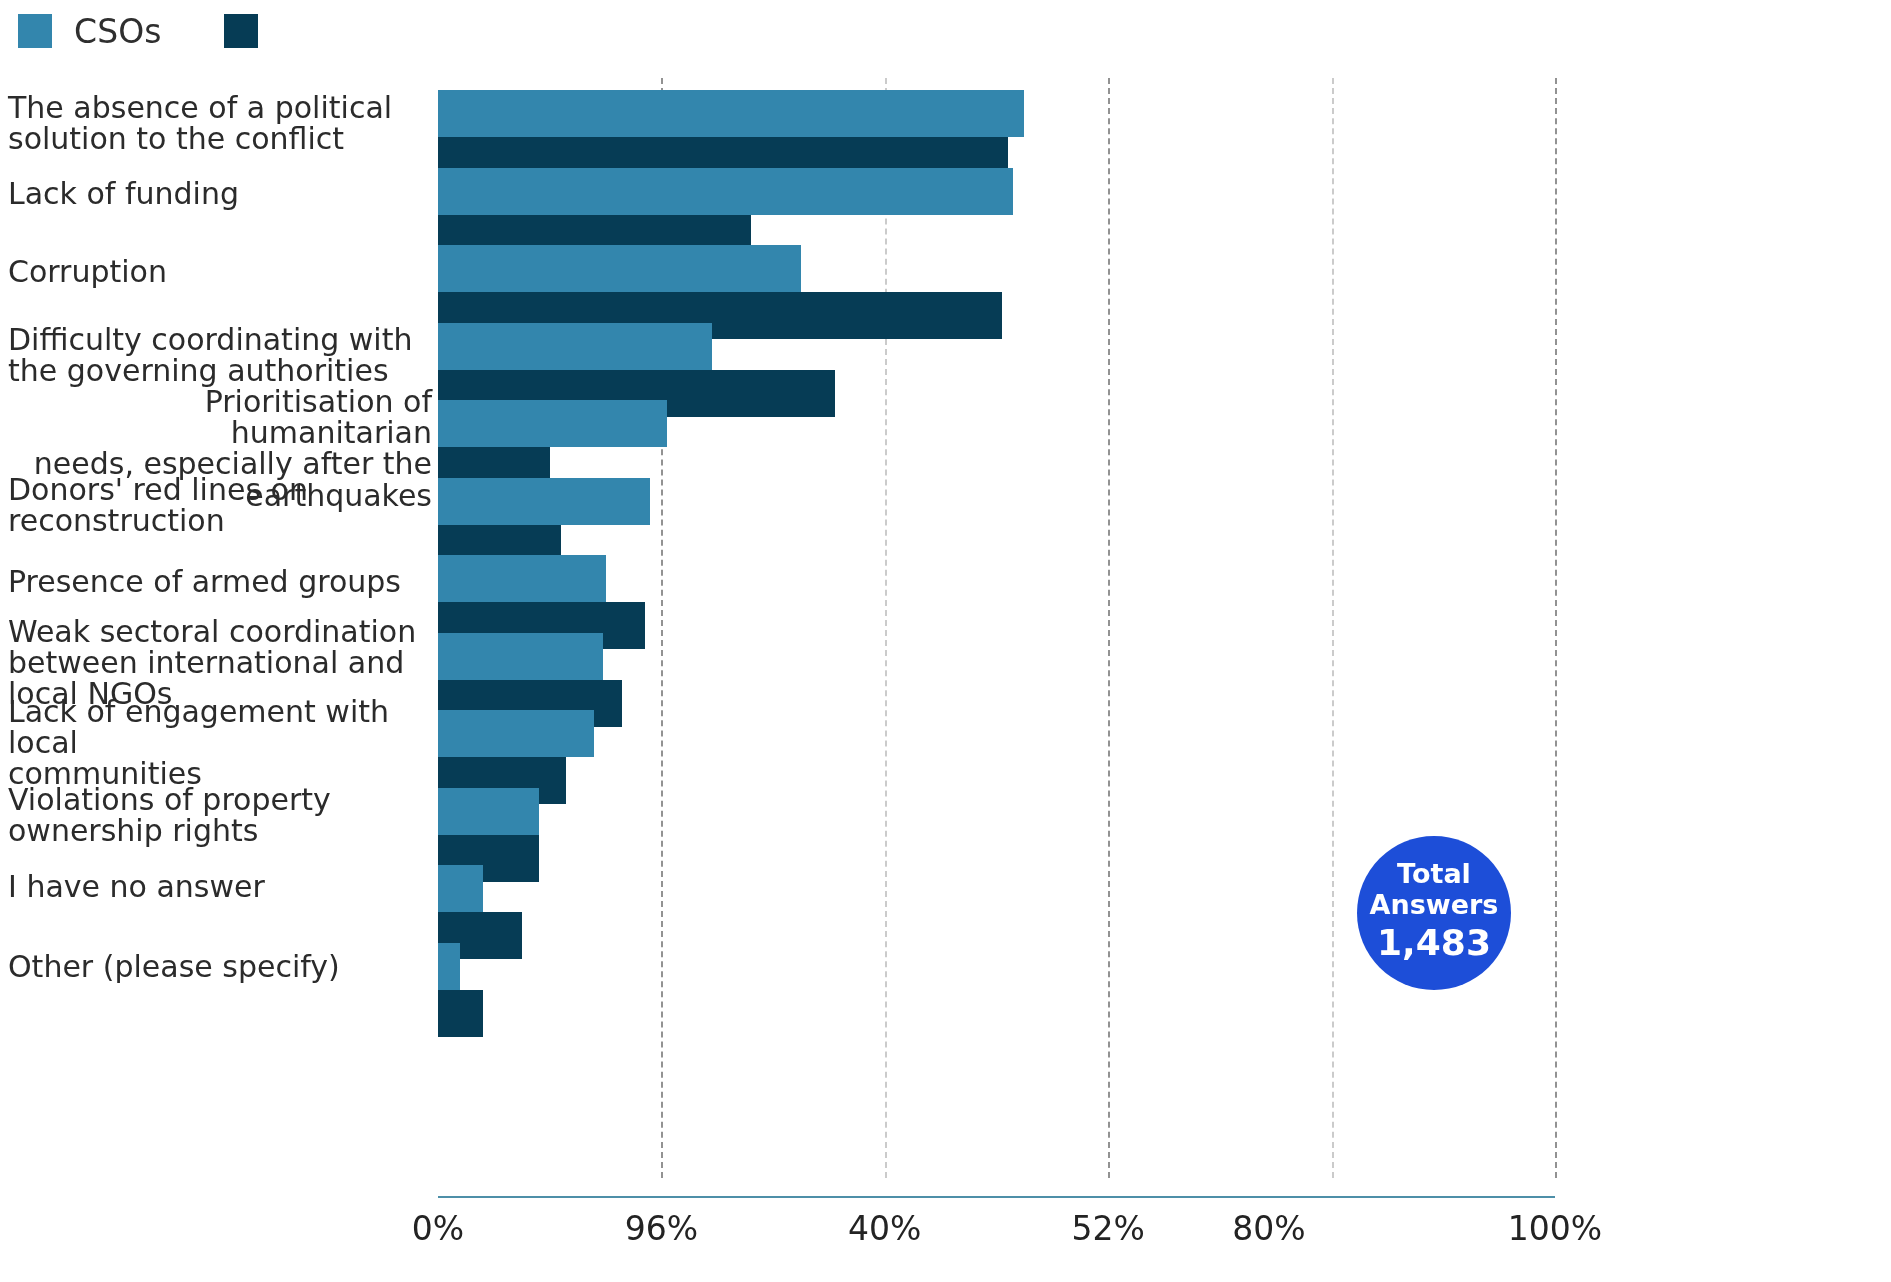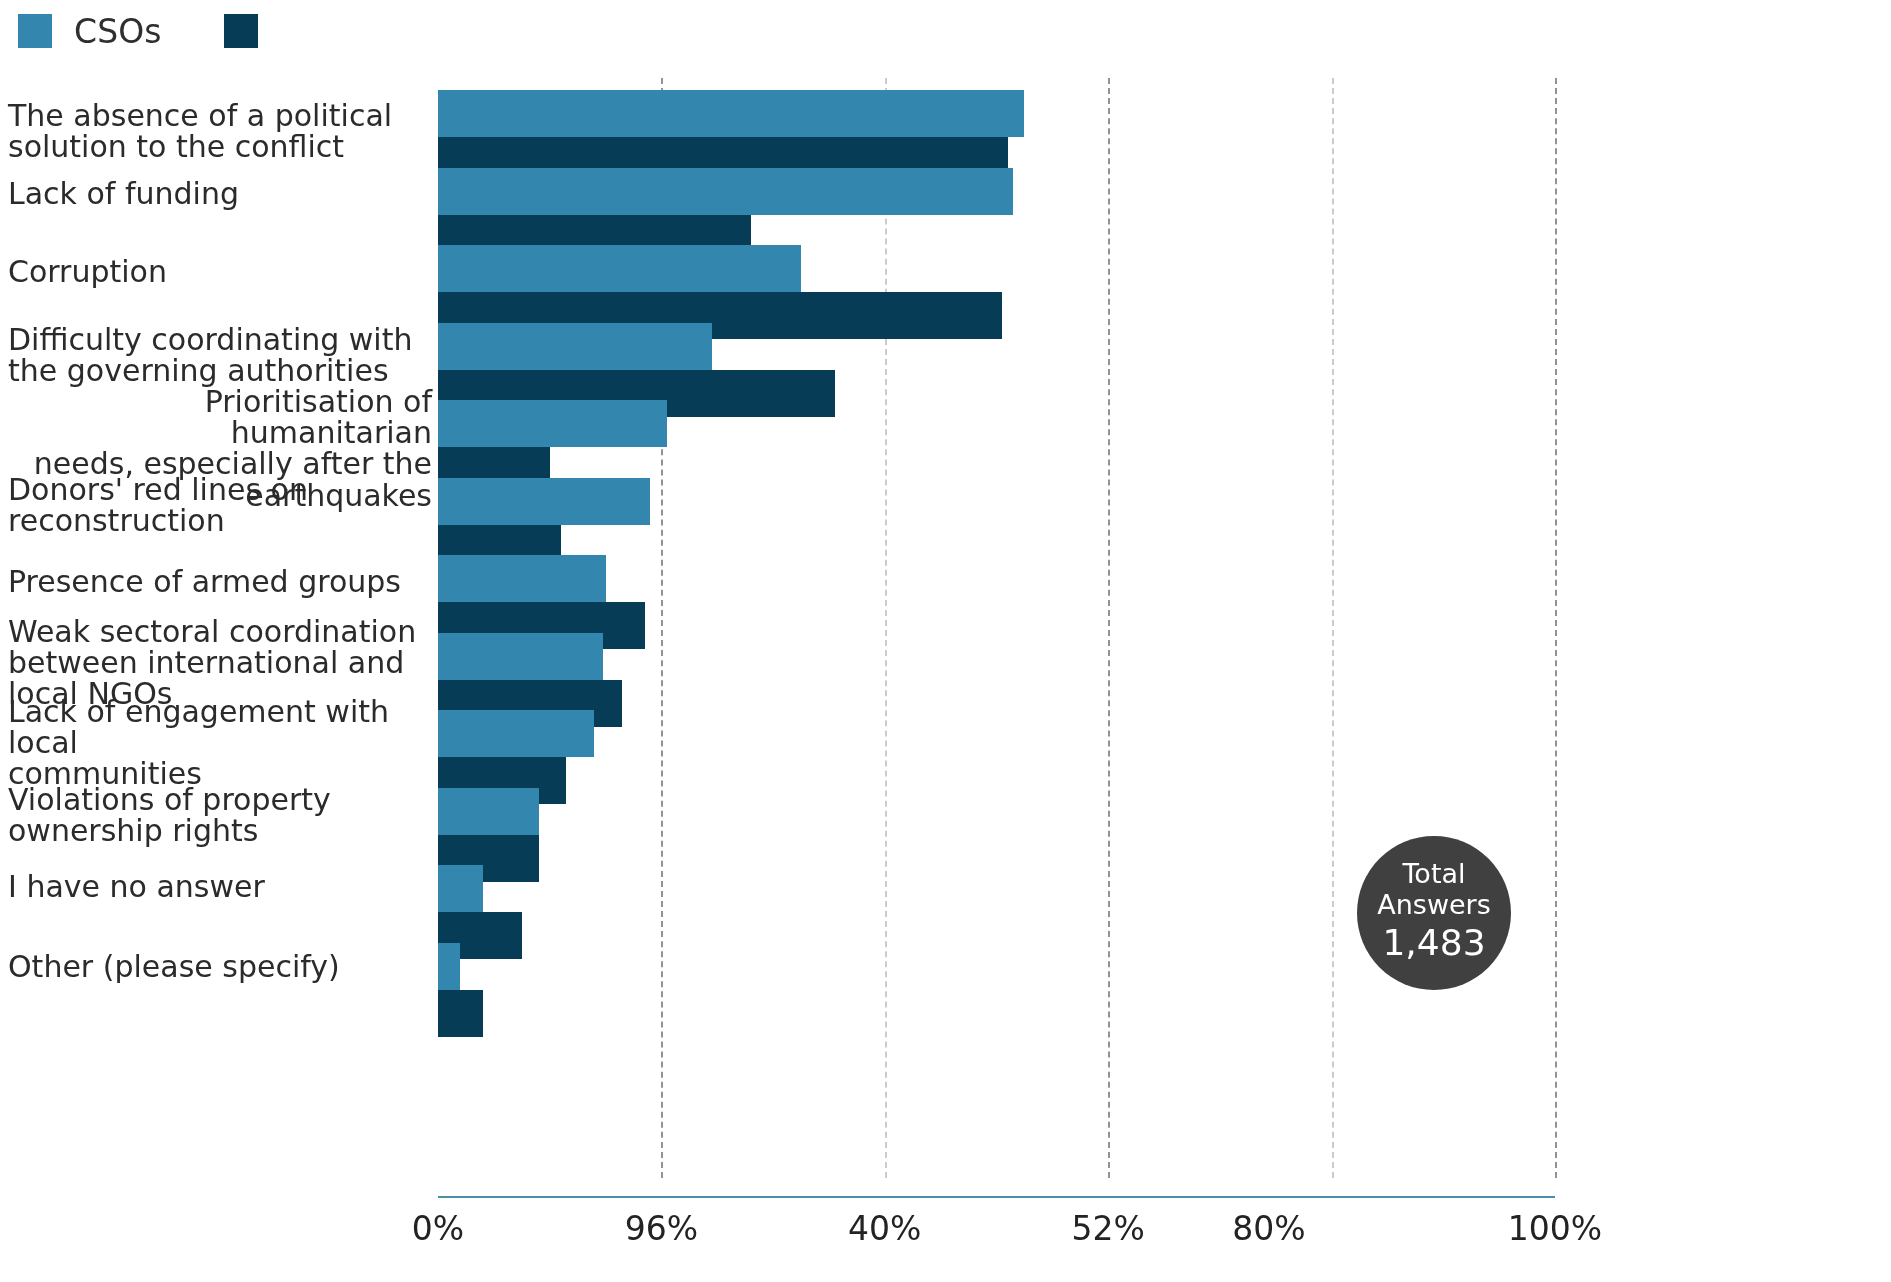--- a/index.html
+++ b/index.html
@@ -145,21 +145,21 @@
 
   <div class="plot">
     <div class="bars-col" id="gridlayer">
         <div class="grid" style="left: 223.4px;"></div>
         <div class="grid light" style="left: 446.8px;"></div>
         <div class="grid" style="left: 670.2px;"></div>
         <div class="grid light" style="left: 893.6px;"></div>
         <div class="grid" style="left: 1117px;"></div>
       </div>
     <div class="cat-col" id="catlayer">
-        <div class="cat-label" style="top: 14px; margin-top: 8px;">The absence of a political
+        <div class="cat-label" style="top: 14px;">The absence of a political
 solution to the conflict</div>
         <div class="cat-label" style="top: 178px;">Corruption</div>
         <div class="cat-label" style="top: 100px;">Lack of funding</div>
         <div class="cat-label" style="top: 246px;">Difficulty coordinating with
 the governing authorities</div>
         <div class="cat-label" style="top: 308px; text-align: right;">Prioritisation of humanitarian
 needs, especially after the
 earthquakes</div>
         <div class="cat-label" style="top: 396px;">Donors' red lines on
 reconstruction</div>
@@ -205,19 +205,19 @@
   <div class="axis-line" style="width: 1117px;"></div>
   <div class="xticks" id="xticklayer">
       <div class="xtick" style="left: 438px;">0%</div>
       <div class="xtick" style="left: 661.4px;">96%</div>
       <div class="xtick" style="left: 884.8px;">40%</div>
       <div class="xtick" style="left: 1108.2px;">52%</div>
       <div class="xtick" style="left: 1269px;">80%</div>
       <div class="xtick" style="left: 1555px;">100%</div>
     </div>
 
-  <div class="bubble" style="background: #404040;">
+  <div class="bubble" style="background: #1d4ed8; font-weight: bold;">
     <div class="b-line">Total</div>
     <div class="b-line">Answers</div>
     <div class="b-num">1,483</div>
   </div>
 
 </div>
 
 </body></html>

